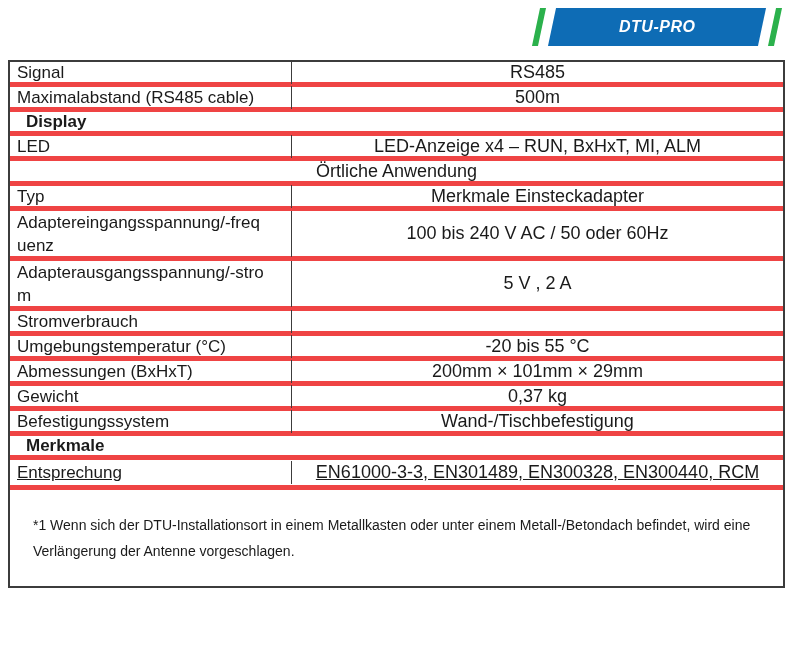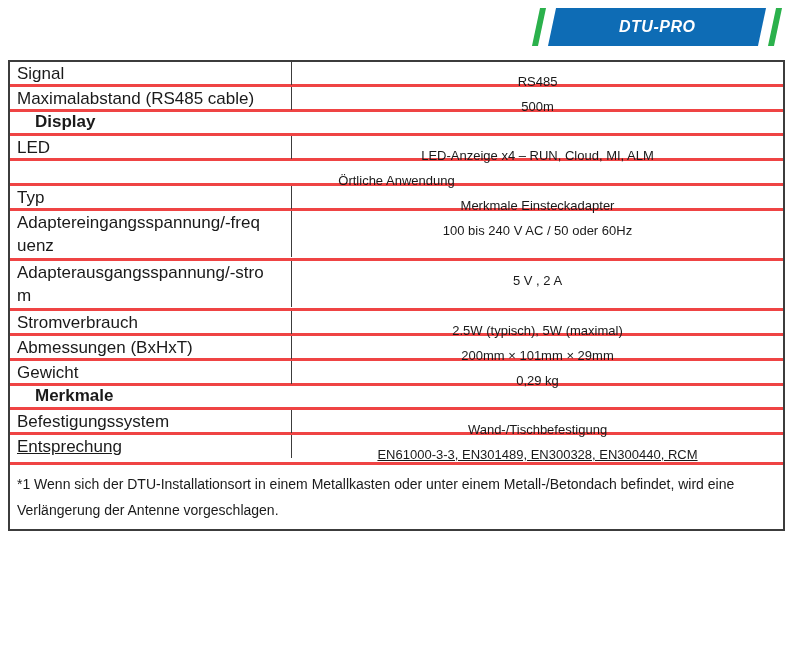--- a/index.html
+++ b/index.html
@@ -55,22 +55,22 @@
     top: 60px;
     left: 8px;
     width: 777px;
     border: 2px solid #3c3c3c;
     box-sizing: border-box;
     background: #ffffff;
   }
   .trow {
     display: flex;
     box-sizing: border-box;
-    border-bottom: 3px solid #ef4444;
-    align-items: flex-start;
+    border-bottom: 5px solid #ef4444;
+    align-items: center;
   }
   .trow.h25 { height: 25px; }
   .trow.h30 { height: 30px; text-decoration: underline; }
   .trow.tall { height: 50px; }
   .cell-label {
     flex: 0 0 282px;
     box-sizing: border-box;
     border-right: 1px solid #3c3c3c;
     padding: 0 26px 0 7px;
     display: flex;
@@ -78,40 +78,40 @@
     font-size: 17px;
     line-height: 23px;
     word-break: break-all;
   }
   .cell-value {
     flex: 1;
     display: flex;
     align-items: center;
     justify-content: center;
     text-align: center;
-    font-size: 13px;
+    font-size: 18px;
     padding: 12px 4px;
   }
   .trow.section {
     height: 24px;
   }
   .sec-label {
     display: flex;
     align-items: center;
-    padding-left: 25px;
+    padding-left: 16px;
     font-weight: bold;
     font-size: 17px;
     width: 100%;
   }
   .footnotes {
     padding: 6px 7px 6px 7px;
     font-size: 14px;
   }
   .note {
-    margin: 0;
+    margin: 16px;
     line-height: 26px;
   }
 </style>
 </head>
 <body>
 
 <div class="page">
 
   <div class="banner">
     <div class="slash left" style="background: rgb(43, 177, 76);"></div>
@@ -129,55 +129,58 @@
         </div>
         <div class="trow h25">
           <div class="cell-label">Maximalabstand (RS485 cable)</div>
           <div class="cell-value">500m</div>
         </div>
         <div class="trow section">
           <div class="sec-label">Display</div>
         </div>
         <div class="trow h25">
           <div class="cell-label">LED</div>
-          <div class="cell-value">LED-Anzeige x4 – RUN, Cloud, MI, ALM</div>
+          <div class="cell-value">LED-Anzeige x4 – RUN, BxHxT, MI, ALM</div>
         </div>
         <div class="trow h25">
           <div class="cell-value">Örtliche Anwendung</div>
         </div>
         <div class="trow h25">
           <div class="cell-label">Typ</div>
           <div class="cell-value">Merkmale Einsteckadapter</div>
         </div>
         <div class="trow tall">
           <div class="cell-label">Adaptereingangsspannung/-frequenz</div>
           <div class="cell-value">100 bis 240 V AC / 50 oder 60Hz</div>
         </div>
         <div class="trow tall">
           <div class="cell-label">Adapterausgangsspannung/-strom</div>
           <div class="cell-value">5 V , 2 A</div>
         </div>
         <div class="trow h25">
           <div class="cell-label">Stromverbrauch</div>
-          <div class="cell-value">2.5W (typisch), 5W (maximal)</div>
+        </div>
+        <div class="trow h25">
+          <div class="cell-label">Umgebungstemperatur (°C)</div>
+          <div class="cell-value">-20 bis 55 °C</div>
         </div>
         <div class="trow h25">
           <div class="cell-label">Abmessungen (BxHxT)</div>
           <div class="cell-value">200mm × 101mm × 29mm</div>
         </div>
         <div class="trow h25">
           <div class="cell-label">Gewicht</div>
-          <div class="cell-value">0,29 kg</div>
-        </div>
-        <div class="trow section">
-          <div class="sec-label">Merkmale</div>
+          <div class="cell-value">0,37 kg</div>
         </div>
         <div class="trow h25">
           <div class="cell-label">Befestigungssystem</div>
           <div class="cell-value">Wand-/Tischbefestigung</div>
+        </div>
+        <div class="trow section">
+          <div class="sec-label">Merkmale</div>
         </div>
         <div class="trow h30">
           <div class="cell-label">Entsprechung</div>
           <div class="cell-value">EN61000-3-3, EN301489, EN300328, EN300440, RCM</div>
         </div>
       </div>
     <div class="footnotes">
         <p class="note">*1 Wenn sich der DTU-Installationsort in einem Metallkasten oder unter einem Metall-/Betondach befindet, wird eine Verlängerung der Antenne vorgeschlagen.</p>
       </div>
   </div>

